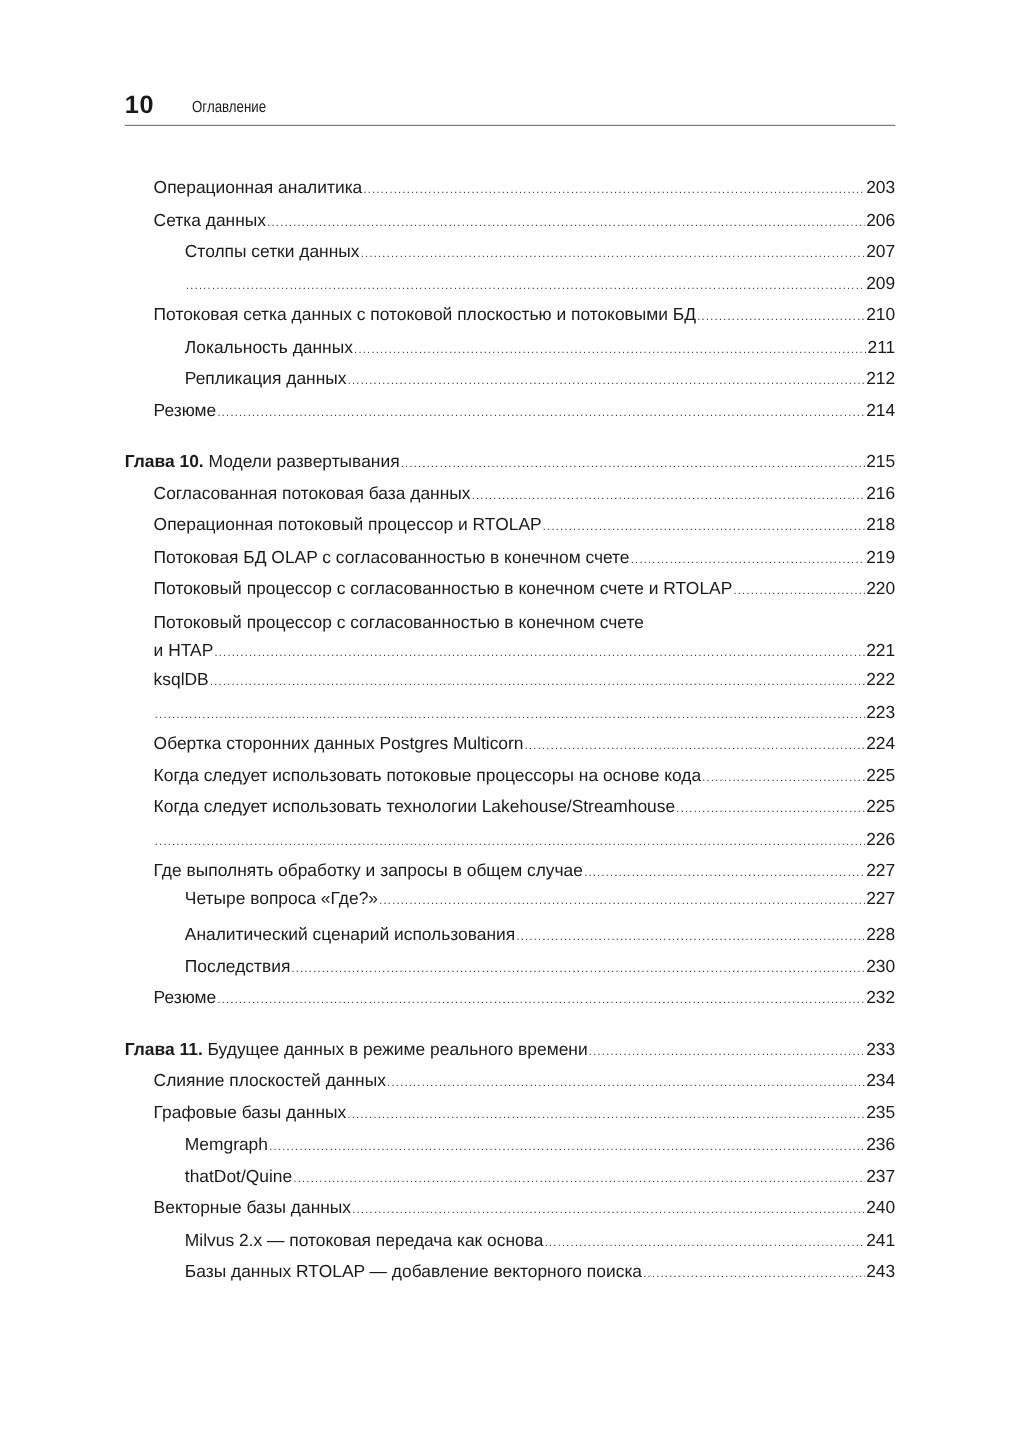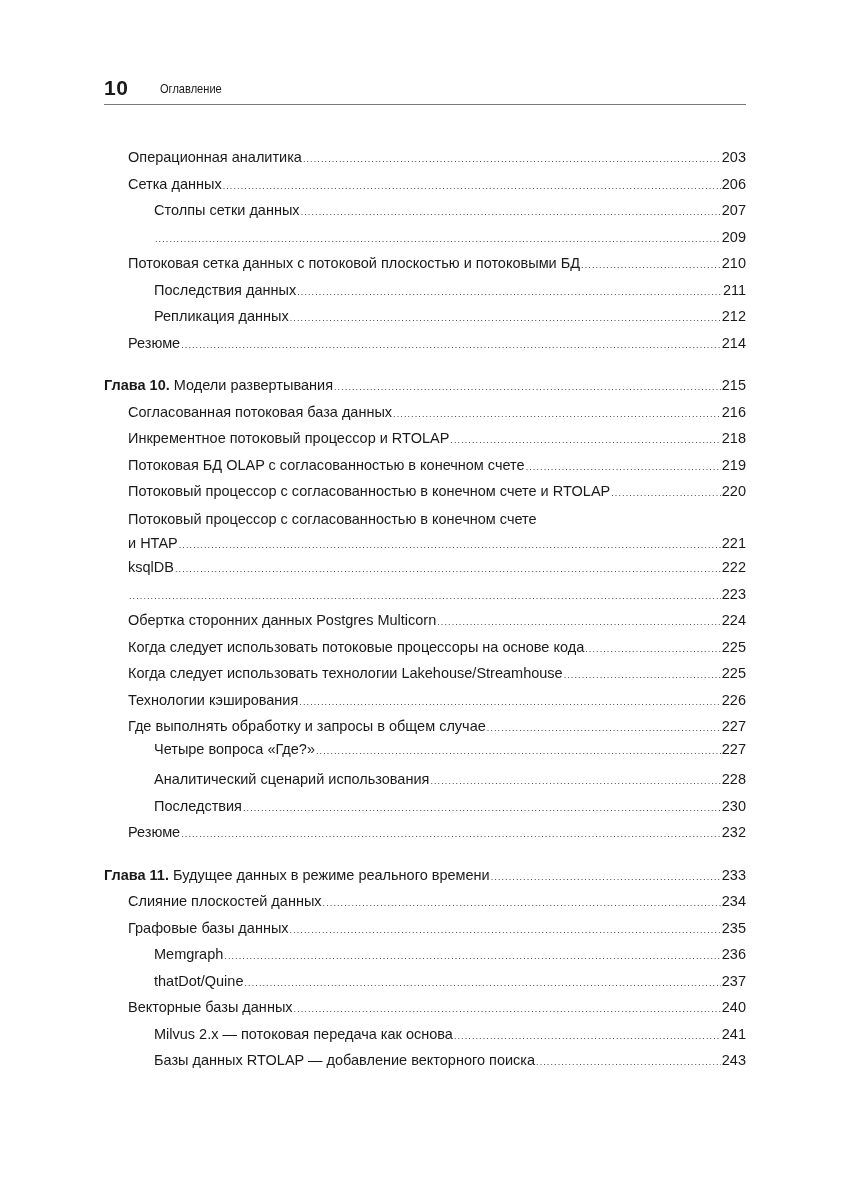--- a/index.html
+++ b/index.html
@@ -61,21 +61,21 @@
     </div>
   <div class="entry lvl1" style="top:106px">
       <div class="row">
         <span class="title">Потоковая сетка данных с потоковой плоскостью и потоковыми БД</span>
         <span class="dots"></span>
         <span class="pg">210</span>
       </div>
     </div>
   <div class="entry lvl2" style="top:133px">
       <div class="row">
-        <span class="title">Последствия данных</span>
+        <span class="title">Локальность данных</span>
         <span class="dots"></span>
         <span class="pg">211</span>
       </div>
     </div>
   <div class="entry lvl2" style="top:159px">
       <div class="row">
         <span class="title">Репликация данных</span>
         <span class="dots"></span>
         <span class="pg">212</span>
       </div>
@@ -97,21 +97,21 @@
     </div>
   <div class="entry lvl1" style="top:255px">
       <div class="row">
         <span class="title">Согласованная потоковая база данных</span>
         <span class="dots"></span>
         <span class="pg">216</span>
       </div>
     </div>
   <div class="entry lvl1" style="top:281px">
       <div class="row">
-        <span class="title">Инкрементное потоковый процессор и RTOLAP</span>
+        <span class="title">Операционная потоковый процессор и RTOLAP</span>
         <span class="dots"></span>
         <span class="pg">218</span>
       </div>
     </div>
   <div class="entry lvl1" style="top:308px">
       <div class="row">
         <span class="title">Потоковая БД OLAP с согласованностью в конечном счете</span>
         <span class="dots"></span>
         <span class="pg">219</span>
       </div>
@@ -160,21 +160,20 @@
     </div>
   <div class="entry lvl1" style="top:516px">
       <div class="row">
         <span class="title">Когда следует использовать технологии Lakehouse/Streamhouse</span>
         <span class="dots"></span>
         <span class="pg">225</span>
       </div>
     </div>
   <div class="entry lvl1" style="top:543px">
       <div class="row">
-        <span class="title">Технологии кэширования</span>
         <span class="dots"></span>
         <span class="pg">226</span>
       </div>
     </div>
   <div class="entry lvl1" style="top:569px">
       <div class="row">
         <span class="title">Где выполнять обработку и запросы в общем случае</span>
         <span class="dots"></span>
         <span class="pg">227</span>
       </div>

